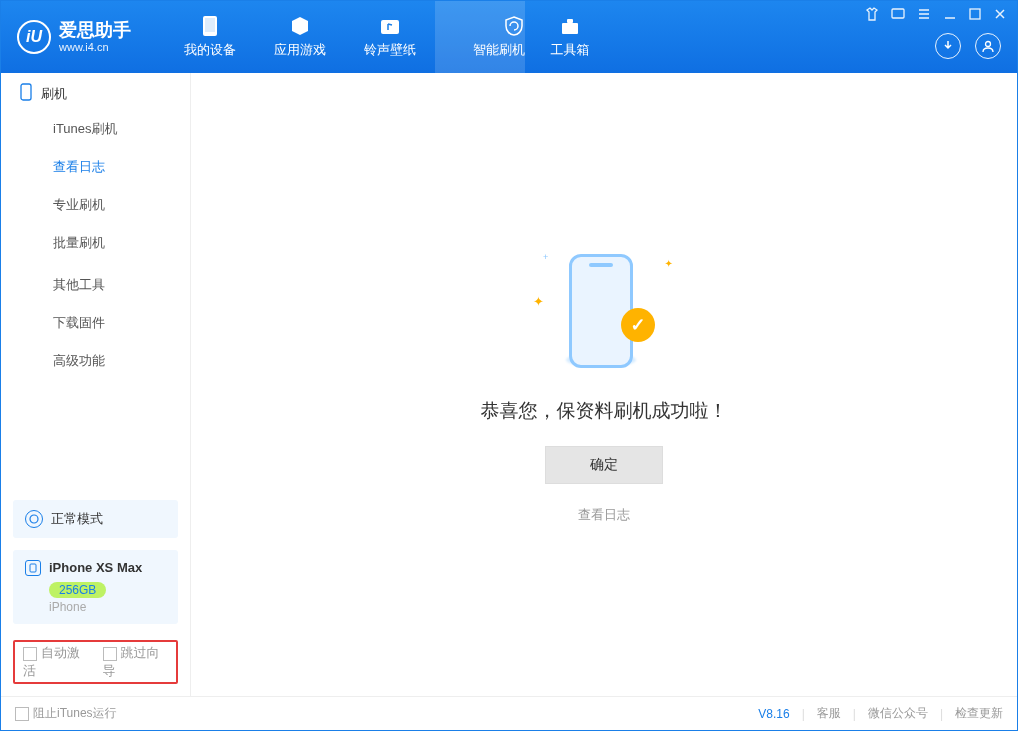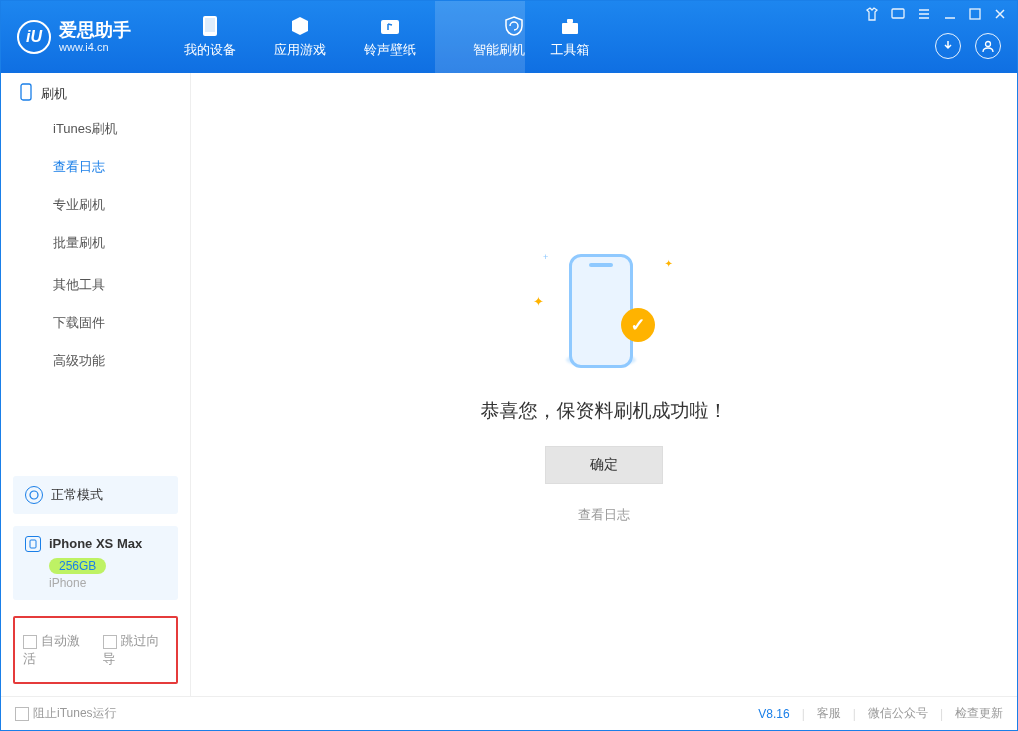--- a/index.html
+++ b/index.html
@@ -27,21 +27,21 @@
 .side-sub.active { color: #1a7fe8; }
 .side-spacer { flex: 1; }
 .mode-card, .device-card { margin: 6px 12px; background: #f0f7fe; border-radius: 3px; padding: 10px 12px; }
 .mode-card { display: flex; align-items: center; gap: 8px; color: #333; }
 .mode-icon { width: 18px; height: 18px; border: 1.5px solid #1a7fe8; border-radius: 50%; display: flex; align-items: center; justify-content: center; }
 .device-card .dev-row { display: flex; align-items: flex-start; gap: 8px; }
 .dev-icon { width: 16px; height: 16px; border: 1.5px solid #1a7fe8; border-radius: 3px; display: flex; align-items: center; justify-content: center; }
 .dev-name { font-weight: bold; color: #333; }
 .dev-cap { display: inline-block; margin: 6px 0 2px 24px; background: #bef264; color: #1a7fe8; border-radius: 10px; padding: 1px 10px; font-size: 12px; }
 .dev-type { margin-left: 24px; color: #aaa; font-size: 12px; }
-.opt-row { margin: 10px 12px 12px 12px; border: 2px solid #e53b3b; border-radius: 2px; padding: 14px 8px; display: flex; gap: 14px; align-items: center; }
+.opt-row { margin: 10px 12px 12px 12px; border: 2px solid #e53b3b; border-radius: 2px; padding: 2px 8px; display: flex; gap: 14px; align-items: center; }
 .chk { width: 14px; height: 14px; border: 1px solid #bbb; display: inline-block; vertical-align: middle; margin-right: 4px; }
 .optlabel { color: #999; font-size: 13px; }
 .main { flex: 1; display: flex; flex-direction: column; align-items: center; justify-content: center; gap: 22px; }
 .illus { position: relative; width: 130px; height: 130px; }
 .phone { position: absolute; left: 30px; top: 8px; width: 64px; height: 114px; border: 3px solid #8fc9ff; border-radius: 12px; background: #eaf4ff; }
 .phone::before { content: ""; position: absolute; top: 6px; left: 50%; transform: translateX(-50%); width: 24px; height: 4px; background: #8fc9ff; border-radius: 3px; }
 .phone::after { content: ""; position: absolute; bottom: -2px; left: -6px; right: -6px; height: 14px; background: #d7ecff; border-radius: 50%; filter: blur(1px); z-index: -1; }
 .check-badge { position: absolute; right: 14px; top: 62px; width: 34px; height: 34px; background: #ffb300; border-radius: 50%; display: flex; align-items: center; justify-content: center; color: #fff; font-size: 18px; font-weight: bold; }
 .sp { position: absolute; color: #ffb300; }
 .sp1 { left: -6px; top: 48px; } .sp2 { right: -4px; top: 12px; font-size: 10px; } .sp3 { left: 4px; top: 6px; font-size: 9px; color: #8fc9ff; }

